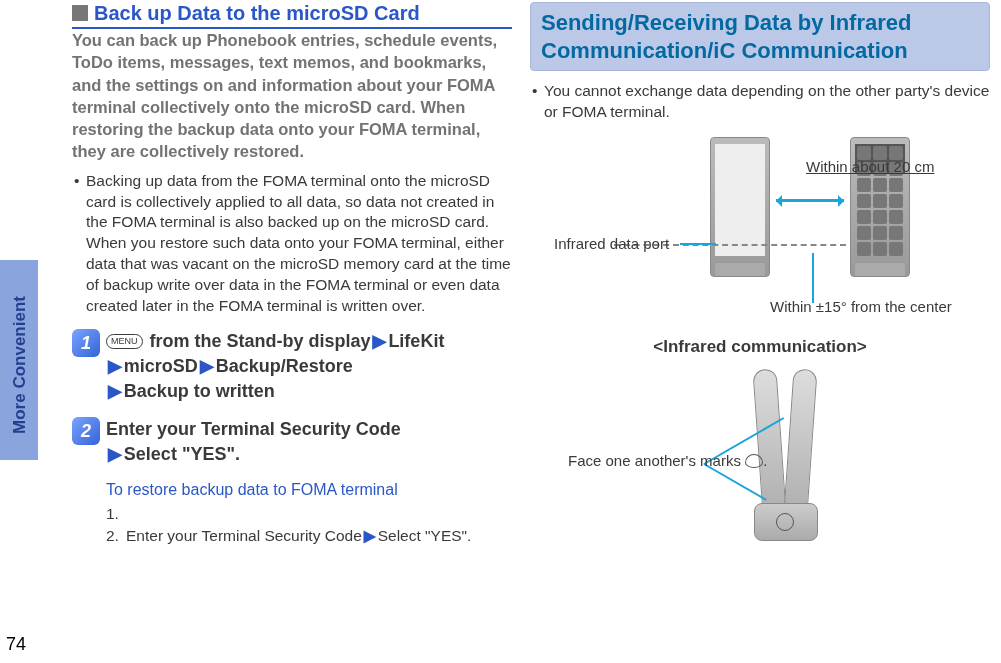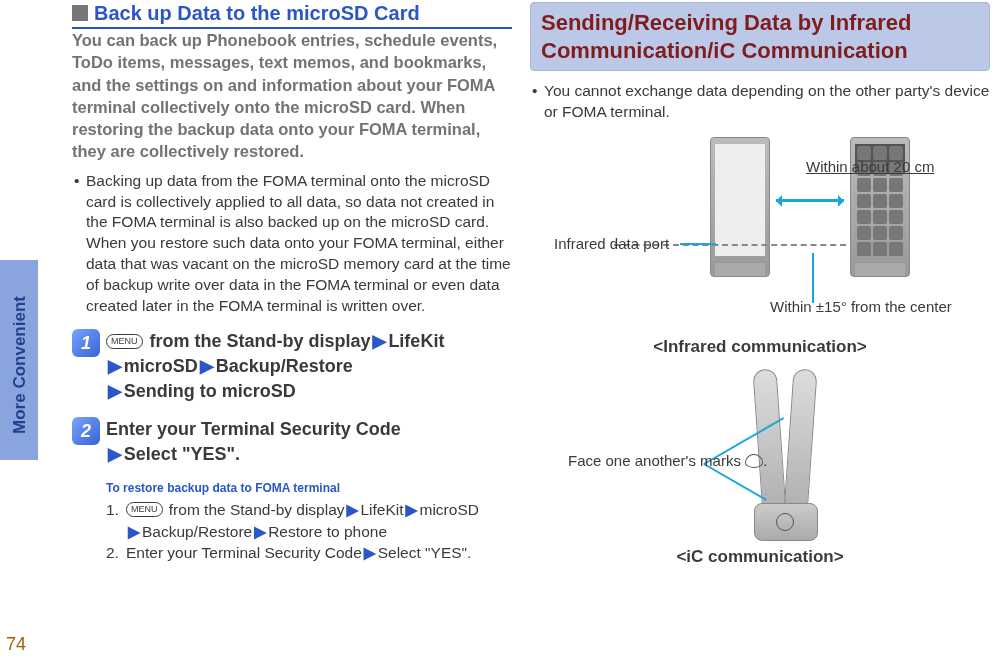--- a/index.html
+++ b/index.html
@@ -30,21 +30,21 @@
     text-align: center;
     color: #233f8e;
     font-weight: bold;
     font-size: 17px;
   }
   .page-number {
     position: absolute;
     left: 6px;
     bottom: 8px;
     font-size: 18px;
-    color: #a16207;
+    color: #000000;
   }
   .left-col {
     position: absolute;
     left: 72px;
     top: 2px;
     width: 440px;
   }
   .right-col {
     position: absolute;
     left: 530px;
@@ -120,41 +120,41 @@
     font-weight: normal;
     margin-right: 2px;
   }
   .arrow {
     color: #2a56c7;
     font-weight: bold;
     padding: 0 2px;
   }
   .sub-blue {
     color: #2a56c7;
-    font-weight: bold;
-    font-size: 12px;
+    font-weight: normal;
+    font-size: 16px;
     margin-top: 14px;
     margin-left: 34px;
   }
   .restore-steps {
     margin-left: 34px;
     font-size: 15.5px;
     line-height: 1.4;
     margin-top: 4px;
   }
   .restore-steps .row { display:flex; }
   .restore-steps .n { flex:0 0 20px; }
 
   
   .section-header {
     background: #bcc8e8;
     border: 1px solid #aab6d6;
     border-radius: 4px;
     padding: 6px 10px;
-    color: #7f1d1d;
+    color: #0369a1;
     font-weight: bold;
     font-size: 22px;
     line-height: 1.25;
     margin-bottom: 10px;
   }
   .right-intro {
     font-weight: bold;
     font-size: 16px;
     line-height: 1.35;
     margin-bottom: 6px;
@@ -245,40 +245,36 @@
     <span class="sq"></span><span>Back up Data to the microSD Card</span>
   </div>
   <div class="intro">You can back up Phonebook entries, schedule events, ToDo items, messages, text memos, and bookmarks, and the settings on and information about your FOMA terminal collectively onto the microSD card. When restoring the backup data onto your FOMA terminal, they are collectively restored.</div>
   <div class="bullet">Backing up data from the FOMA terminal onto the microSD card is collectively applied to all data, so data not created in the FOMA terminal is also backed up on the microSD card. When you restore such data onto your FOMA terminal, either data that was vacant on the microSD memory card at the time of backup write over data in the FOMA terminal or even data created later in the FOMA terminal is written over.</div>
 
   <div class="step">
     <div class="num">1</div>
     <div class="body">
       <span class="menu-key">MENU</span><span> from the Stand-by display</span><span class="arrow">▶</span><span>LifeKit</span><br>
       <span class="arrow">▶</span><span>microSD</span><span class="arrow">▶</span><span>Backup/Restore</span><br>
-      <span class="arrow">▶</span><span>Sending to microSD</span>
+      <span class="arrow">▶</span><span>Backup to written</span>
     </div>
   </div>
 
   <div class="step">
     <div class="num">2</div>
     <div class="body">
       <span>Enter your Terminal Security Code</span><br>
       <span class="arrow">▶</span><span>Select "YES".</span>
     </div>
   </div>
 
   <div class="sub-blue">To restore backup data to FOMA terminal</div>
   <div class="restore-steps">
     <div class="row">
       <div class="n">1.</div>
-      <div>
-        <span class="menu-key">MENU</span><span> from the Stand-by display</span><span class="arrow">▶</span><span>LifeKit</span><span class="arrow">▶</span><span>microSD</span><br>
-        <span class="arrow">▶</span><span>Backup/Restore</span><span class="arrow">▶</span><span>Restore to phone</span>
-      </div>
     </div>
     <div class="row">
       <div class="n">2.</div>
       <div>
         <span>Enter your Terminal Security Code</span><span class="arrow">▶</span><span>Select "YES".</span>
       </div>
     </div>
   </div>
 </div>
 
@@ -331,15 +327,14 @@
   <div class="illus2">
     <div class="v-phone l"></div>
     <div class="v-phone r"></div>
     <div class="base"></div>
     <div class="marks"></div>
     <div class="pointer1"></div>
     <div class="pointer2"></div>
     <div class="face-lbl">
       <span>Face one another's marks </span><span class="mk"></span><span>.</span>
     </div>
-    <div class="cap2">&lt;iC communication&gt;</div>
   </div>
 </div>
 
 </body></html>

